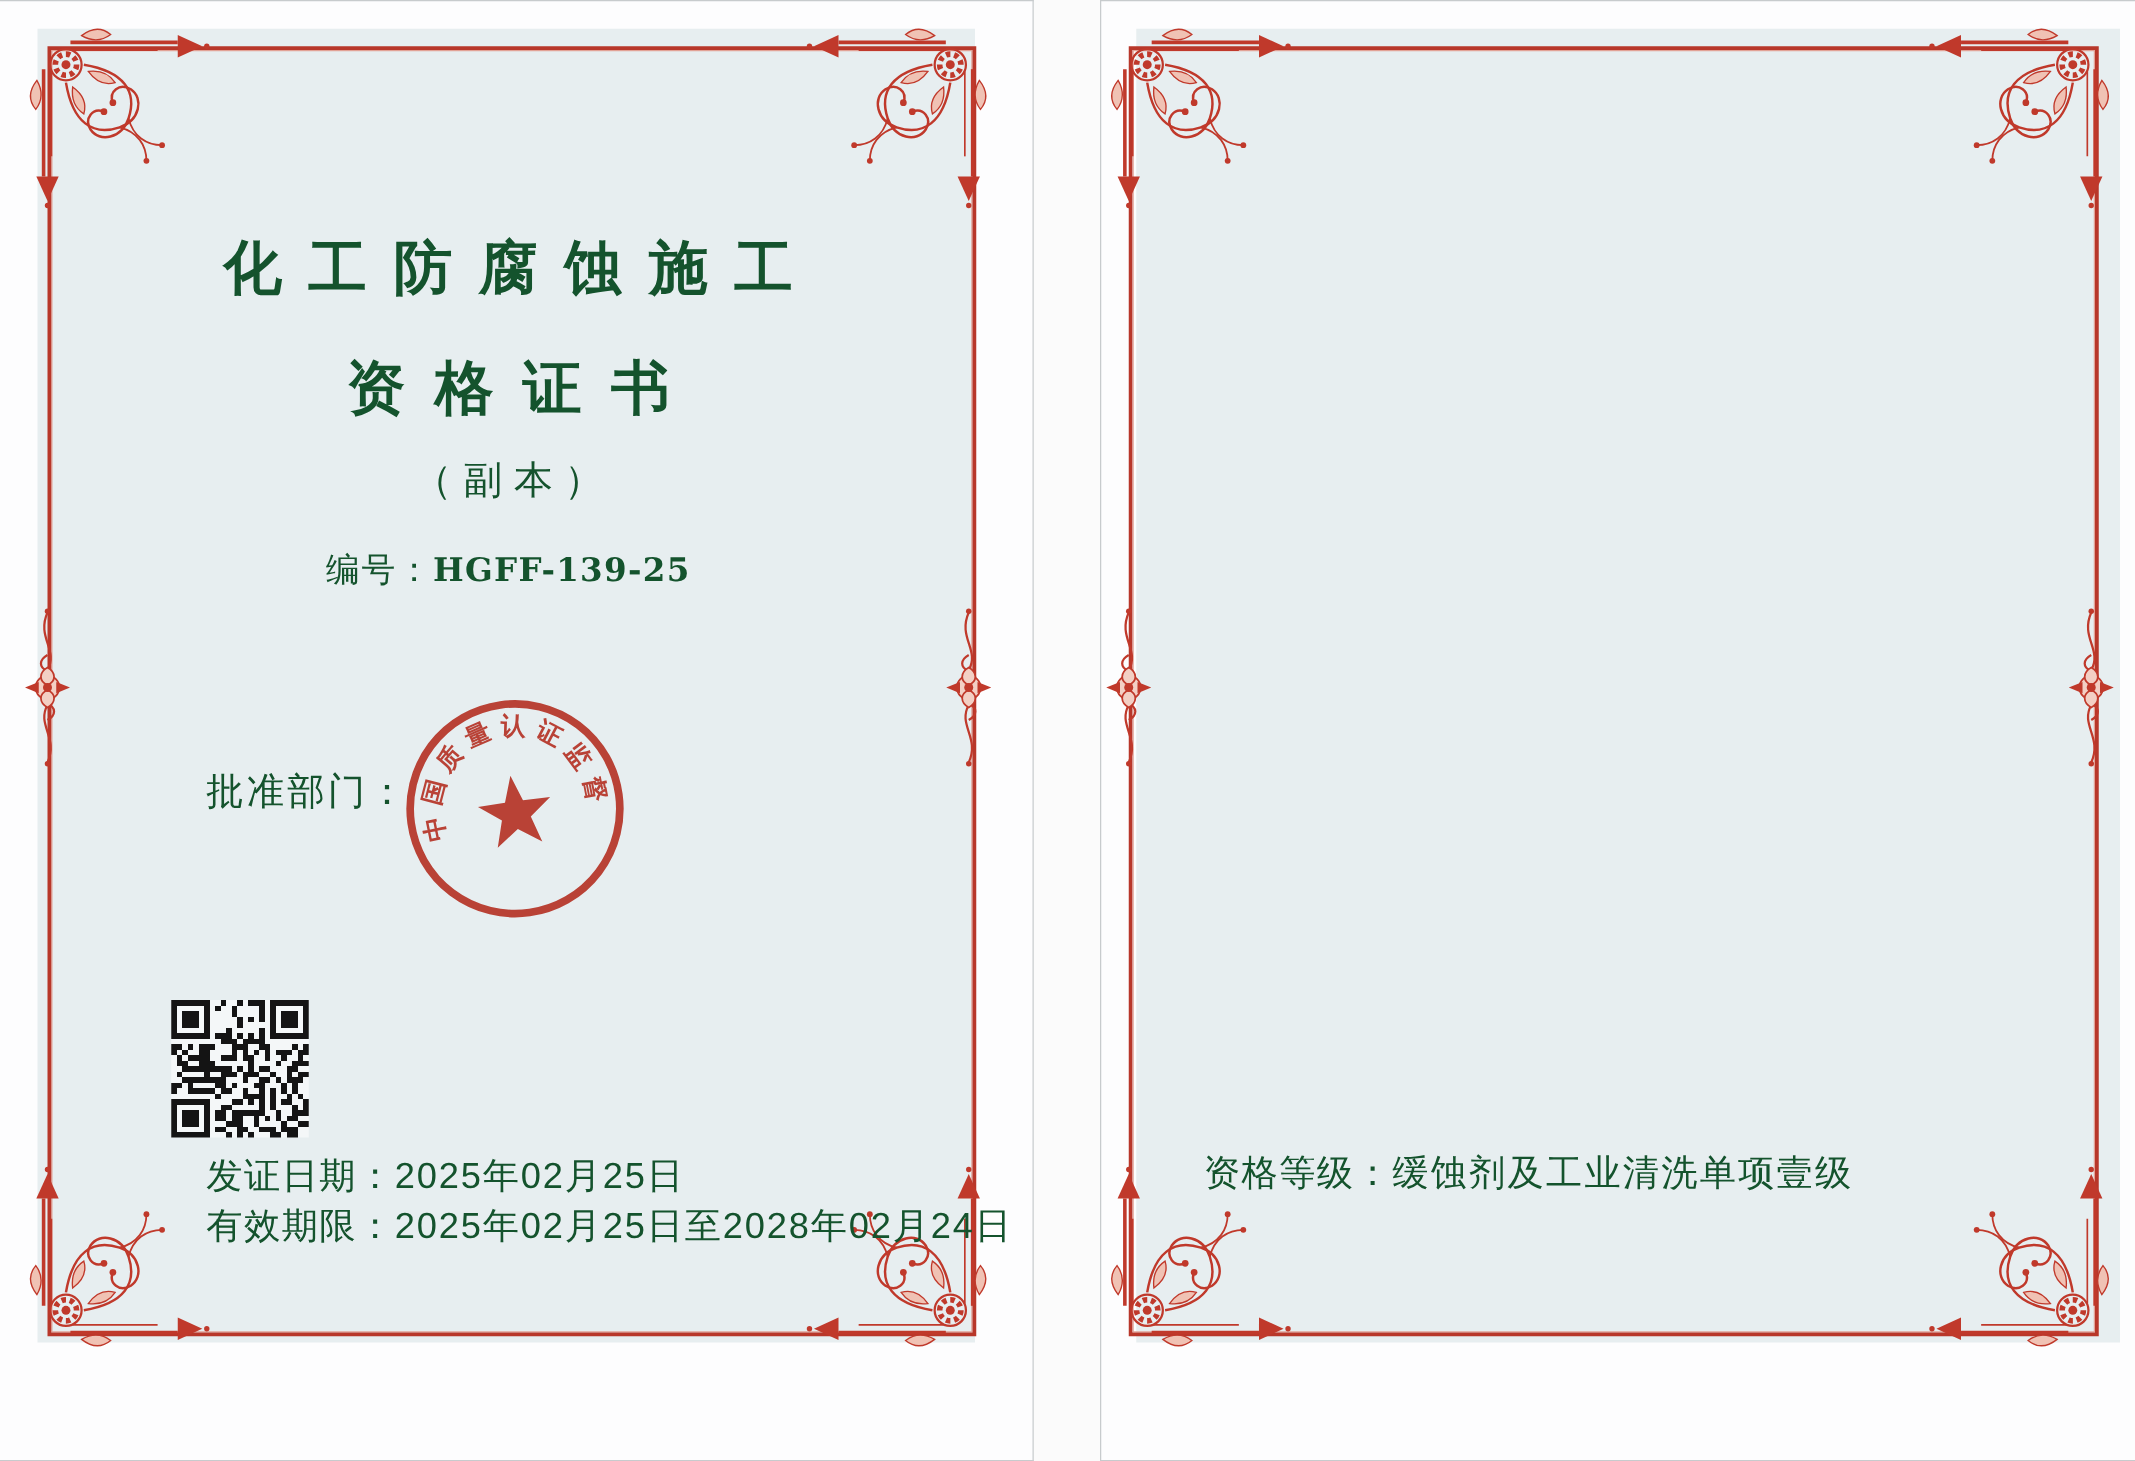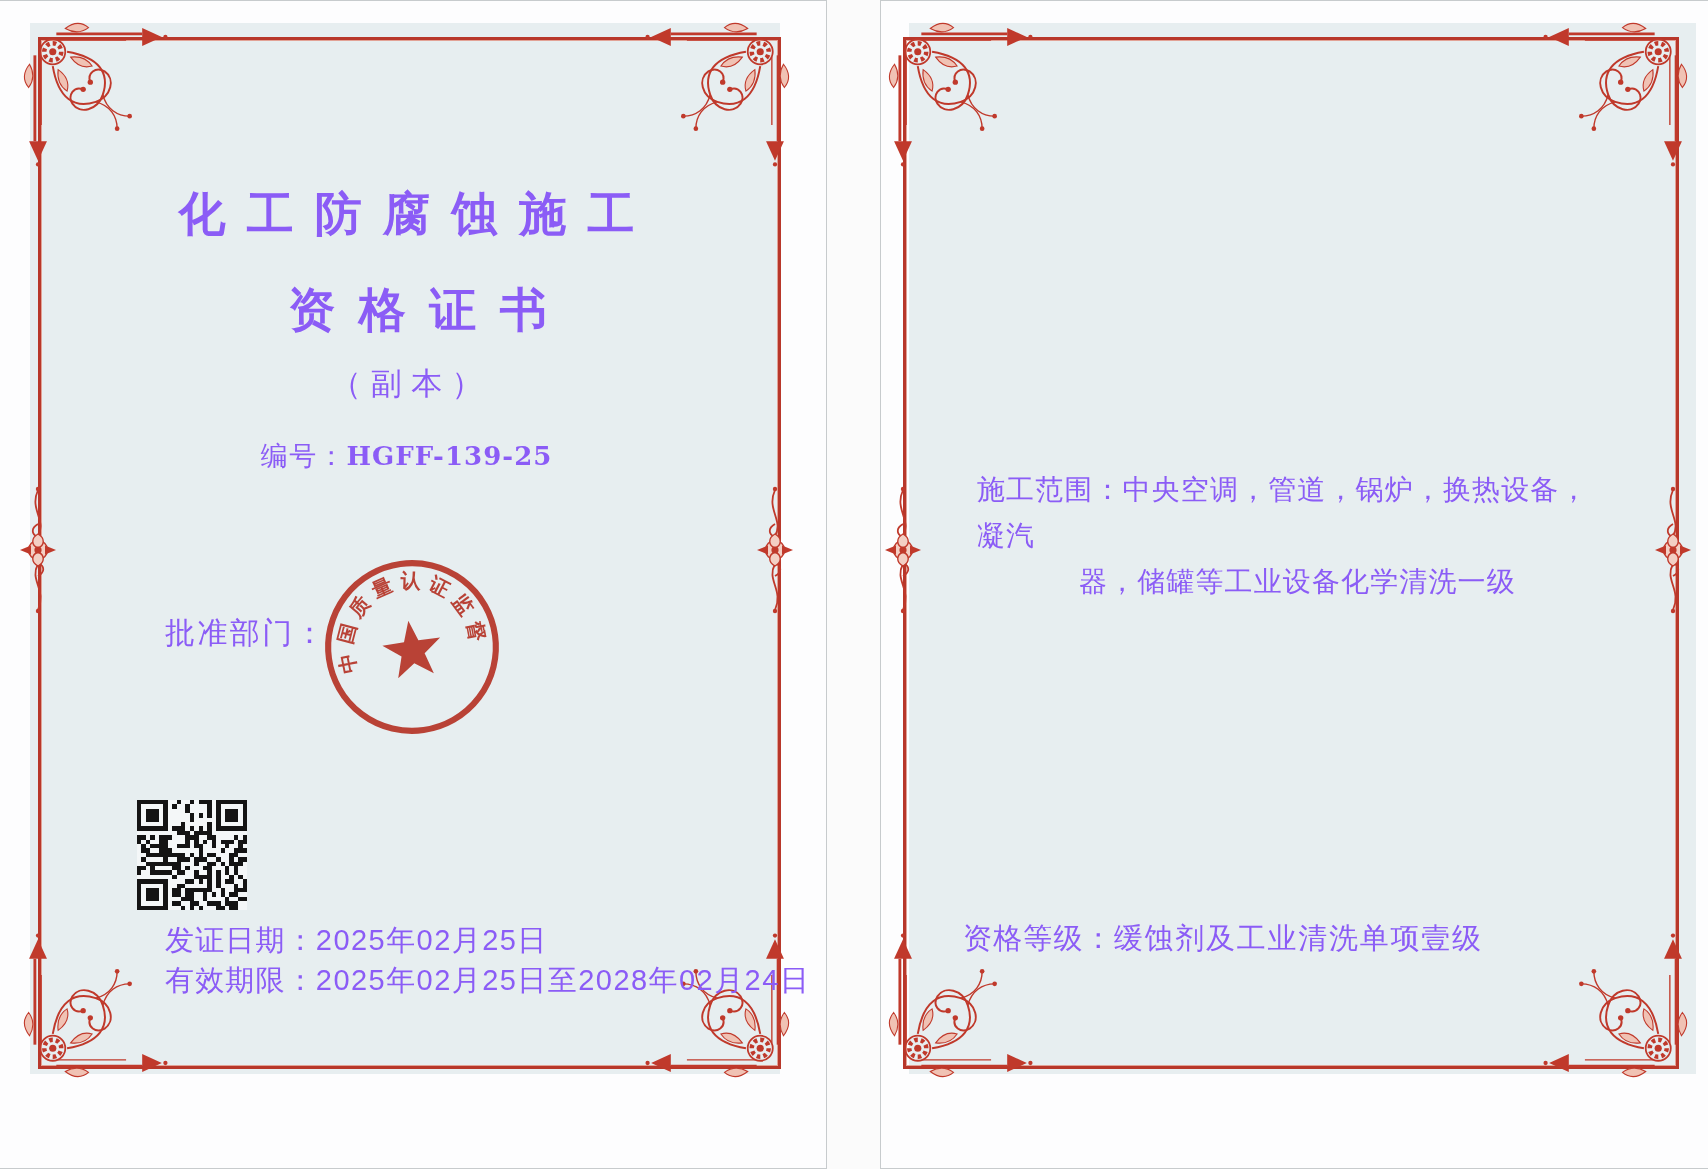--- a/index.html
+++ b/index.html
@@ -1,35 +1,35 @@
 <!DOCTYPE html>
 <html><head>
 <meta charset="utf-8">
 <style>
   html,body{margin:0;padding:0;background:#ffffff;}
   #stage{position:relative;width:1708px;height:1169px;background:#fbfbfb;overflow:hidden;
-         font-family:"Liberation Sans",sans-serif;color:#8b5cf6;}
+         font-family:"Liberation Sans",sans-serif;color:#14532d;}
   .page{position:absolute;top:0;height:1169px;background:#fdfdfe;border:1px solid #c7cbcd;box-sizing:border-box;}
   #page-left{left:0;width:827px;border-left:none;}
   #page-right{left:880px;width:828px;border-right:none;}
   .panel{position:absolute;background:#e7eef0;}
   #page-left .panel{left:30px;top:22px;right:46px;bottom:94px;}
   #page-right .panel{left:28px;top:22px;right:12px;bottom:94px;}
   .frame{position:absolute;border:3px solid #b8372a;box-shadow:inset 0 0 0 1px #e2a296;}
   #page-left .frame{left:38px;top:36px;width:737px;height:1026px;}
   #page-right .frame{left:22px;top:36px;width:770px;height:1026px;}
   .orn{position:absolute;overflow:visible;}
   .corner{width:152px;height:152px;}
   .mid{width:44px;height:132px;}
   .flipx{transform:scaleX(-1);} .flipy{transform:scaleY(-1);} .flipxy{transform:scale(-1,-1);}
 
   
   .center-col{position:absolute;left:38px;width:737px;text-align:center;}
   .t1{top:182px;font-size:47px;font-weight:600;letter-spacing:.45em;text-indent:.45em;}
-  .t2{top:278px;font-size:47px;font-weight:600;letter-spacing:.5em;text-indent:.5em;margin-left:11px;}
+  .t2{top:278px;font-size:47px;font-weight:600;letter-spacing:.5em;text-indent:.5em;}
   .copy{top:362px;font-size:31px;letter-spacing:.3em;text-indent:.3em;font-weight:500;}
   .serial{top:437px;font-size:27px;letter-spacing:.06em;}
   .serial .num{font-family:"DejaVu Serif","Liberation Serif",serif;font-weight:700;font-size:26px;letter-spacing:.04em;margin-top:34px;}
   .approval{position:absolute;left:165px;top:612px;font-size:30px;letter-spacing:.08em;}
   #seal{position:absolute;left:322px;top:556px;width:180px;height:180px;transform:rotate(-8deg);opacity:.93;mix-blend-mode:multiply;}
   #qr{position:absolute;left:137px;top:799px;width:110px;height:110px;}
   .dateline{position:absolute;left:137px;font-size:29px;letter-spacing:.05em;margin-left:28px;}
   .issue{top:920px;} .valid{top:960px;}
 
   
@@ -391,22 +391,18 @@
         <use href="#cornerSym"></use>
       </svg>
     <svg class="orn mid" style="left:0px;top:483px">
         <use href="#midSym"></use>
       </svg>
     <svg class="orn mid" style="left:770px;top:483px">
         <use href="#midSym"></use>
       </svg>
 
 
-    <p class="scope">
-      <span class="label">施工范围：</span><span>中央空调，管道，锅炉，换热设备，凝汽</span>
-      <span class="l2">器，储罐等工业设备化学清洗一级</span>
-    </p>
 
     <div class="grade">
       <span class="label">资格等级：</span><span>缓蚀剂及工业清洗单项壹级</span>
     </div>
   </div>
 </div>
 
 </body></html>

